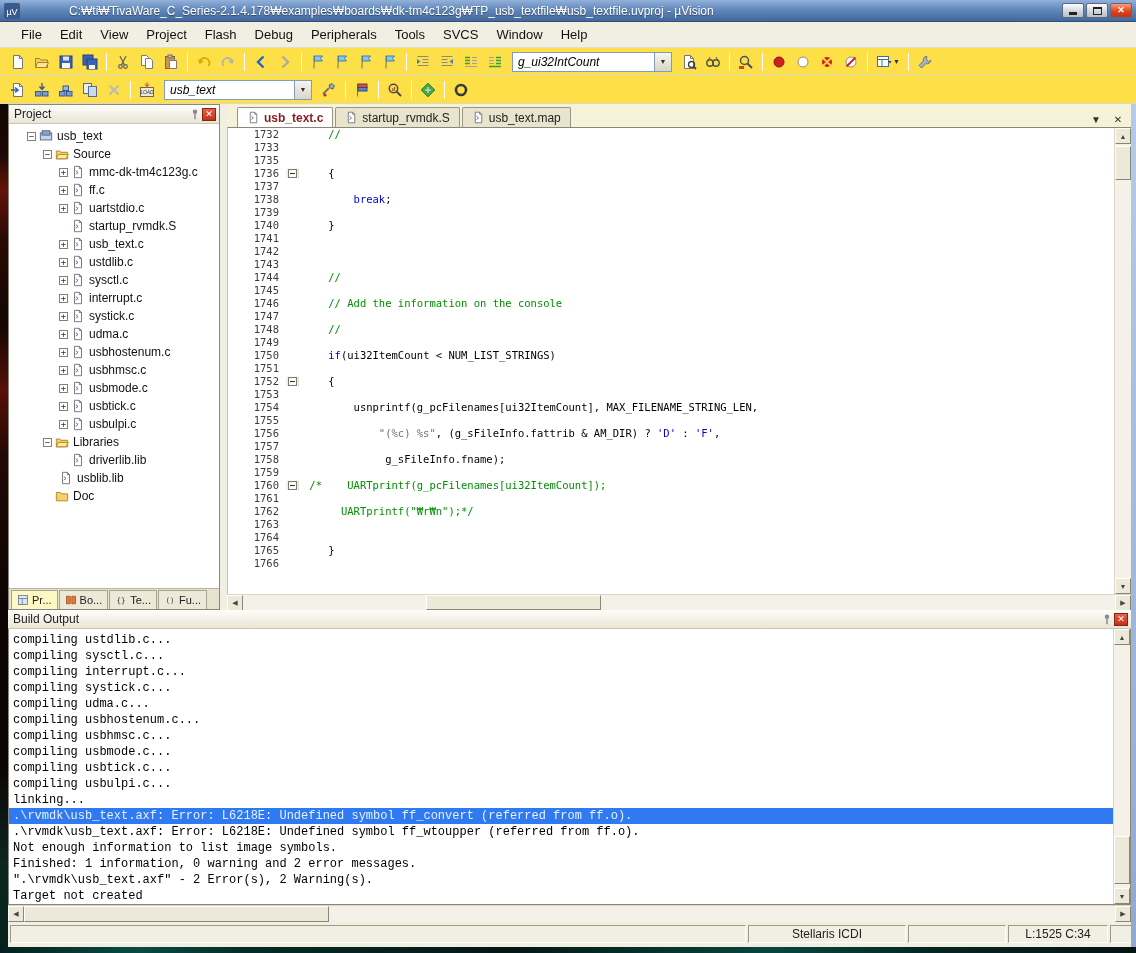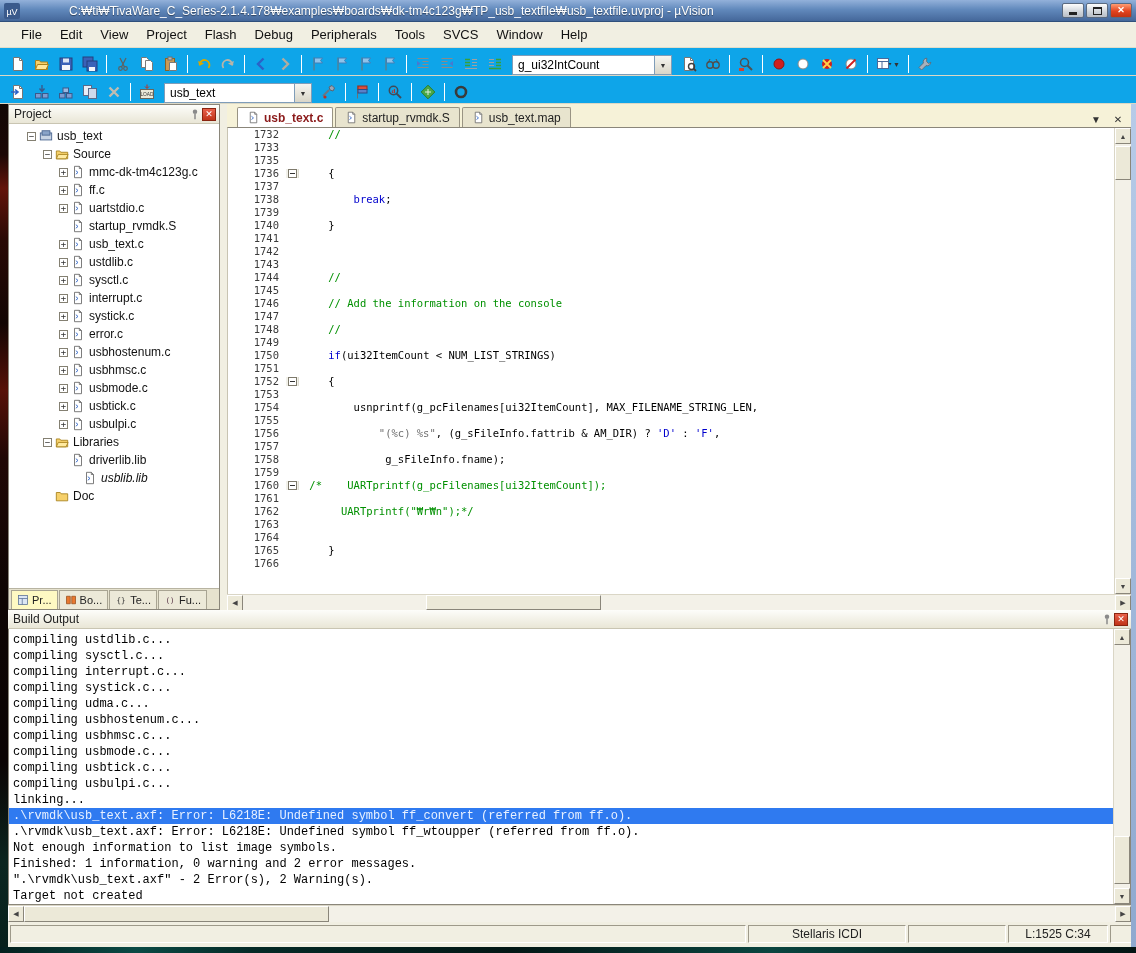--- a/index.html
+++ b/index.html
@@ -19,22 +19,22 @@
     background:linear-gradient(180deg,#fdfdfd,#cfd4da 60%,#b8bec6);
     display:flex;align-items:center;justify-content:center;font-size:9px;color:#222;line-height:1;}
   .winbtn.close{background:linear-gradient(180deg,#ff9d72,#e2431f 55%,#c23312);color:#fff;font-weight:bold;}
   .minglyph{width:8px;height:3px;background:#222;margin-top:6px;}
   .maxglyph{width:9px;height:8px;border:1px solid #222;border-top:2px solid #222;}
 
   
   .menubar{height:26px;display:flex;align-items:center;padding-left:12px;
     background:#f1efe2;border-bottom:1px solid #e0ddca;}
   .menu-item{padding:4px 9px;font-size:13px;color:#111;}
-  .toolbar{height:28px;display:flex;align-items:flex-end;padding:0 6px;
-    background:#0ea5e9;border-bottom:1px solid #dbd8c5;}
+  .toolbar{height:28px;display:flex;align-items:center;padding:0 6px;
+    background:#fde047;border-bottom:1px solid #dbd8c5;font-style:italic;}
   .tbtn{width:24px;height:22px;display:flex;align-items:center;justify-content:center;flex:none;}
   .tbtn svg{width:16px;height:16px;display:block;}
   .tb-sep{width:1px;height:18px;background:#c6c2ae;border-right:1px solid #fff;margin:0 4px;flex:none;}
   .tgroup{display:flex;align-items:center;}
   .combo{height:20px;background:#fff;border:1px solid #7f9db9;display:flex;align-items:center;
     font-size:12px;margin:0 5px;flex:none;}
   .combo .val{flex:1;padding:0 5px;white-space:nowrap;overflow:hidden;color:#000;}
   .combo .dd{width:17px;height:100%;border-left:1px solid #7f9db9;flex:none;
     background:linear-gradient(180deg,#f6f5f0,#d9d6c8);display:flex;align-items:center;justify-content:center;
     font-size:7px;color:#333;}
@@ -656,21 +656,21 @@
           </div>
           <div class="tree-row" style="padding-left: 50px;">
             <span class="expander">+</span>
             <span class="tree-icon">
               <svg viewBox="0 0 16 16">
                 <path d="M4 1.5h5.5l2.5 2.5v10.5H4z" fill="#fff" stroke="#6a6a6a"></path>
                 <path d="M9.5 1.5V4H12" fill="none" stroke="#6a6a6a"></path>
                 <path d="M5.5 6.5l2.5 2-2.5 2" stroke="#2b62c8" fill="none"></path>
               </svg>
             </span>
-            <span>error.c</span>
+            <span>udma.c</span>
           </div>
           <div class="tree-row" style="padding-left: 50px;">
             <span class="expander">+</span>
             <span class="tree-icon">
               <svg viewBox="0 0 16 16">
                 <path d="M4 1.5h5.5l2.5 2.5v10.5H4z" fill="#fff" stroke="#6a6a6a"></path>
                 <path d="M9.5 1.5V4H12" fill="none" stroke="#6a6a6a"></path>
                 <path d="M5.5 6.5l2.5 2-2.5 2" stroke="#2b62c8" fill="none"></path>
               </svg>
             </span>
@@ -734,21 +734,21 @@
             <span class="expander hidden">+</span>
             <span class="tree-icon">
               <svg viewBox="0 0 16 16">
                 <path d="M4 1.5h5.5l2.5 2.5v10.5H4z" fill="#fff" stroke="#6a6a6a"></path>
                 <path d="M9.5 1.5V4H12" fill="none" stroke="#6a6a6a"></path>
                 <path d="M5.5 6.5l2.5 2-2.5 2" stroke="#2b62c8" fill="none"></path>
               </svg>
             </span>
             <span>driverlib.lib</span>
           </div>
-          <div class="tree-row" style="padding-left: 62px; font-style: italic;">
+          <div class="tree-row" style="padding-left: 38px;">
             <span class="expander hidden">+</span>
             <span class="tree-icon">
               <svg viewBox="0 0 16 16">
                 <path d="M4 1.5h5.5l2.5 2.5v10.5H4z" fill="#fff" stroke="#6a6a6a"></path>
                 <path d="M9.5 1.5V4H12" fill="none" stroke="#6a6a6a"></path>
                 <path d="M5.5 6.5l2.5 2-2.5 2" stroke="#2b62c8" fill="none"></path>
               </svg>
             </span>
             <span>usblib.lib</span>
           </div>

